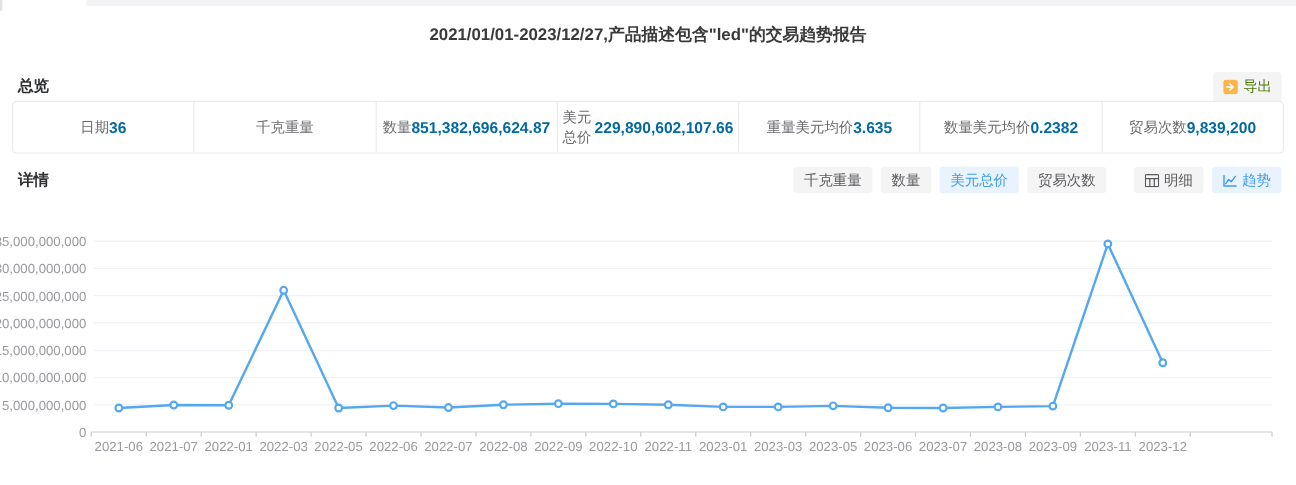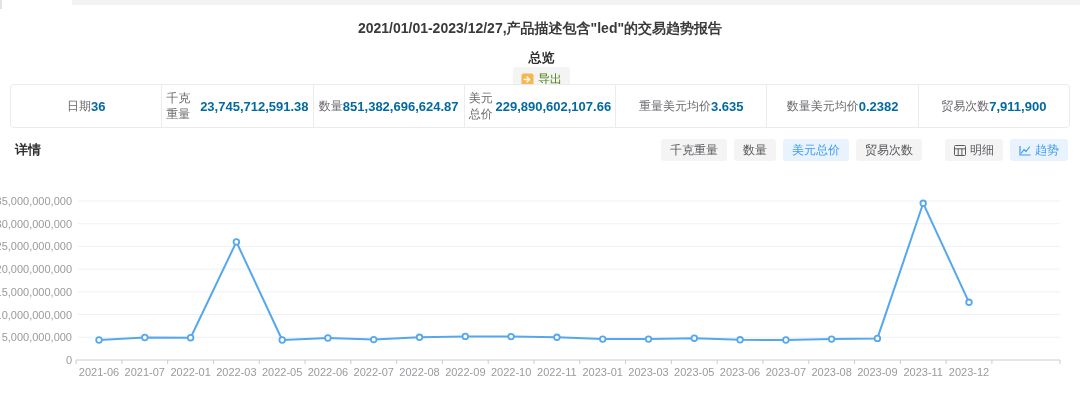--- a/index.html
+++ b/index.html
@@ -11,21 +11,21 @@
   }
   .top-strip{position:absolute;top:0;left:72px;width:1008px;height:5px;background:#f3f3f5;}
   .top-strip-left{position:absolute;top:0;left:0;width:2px;height:9px;background:#e3e3e6;}
 
   .page-title{
     position:absolute;top:20px;left:0;width:1080px;
     text-align:center;font-size:14px;font-weight:700;color:#3a3a3a;margin:0;
   }
 
   .section-row{position:absolute;left:15px;right:12px;display:flex;justify-content:space-between;align-items:center;}
-  #overview-row{top:49px;height:24px;flex-direction:column;}
+  #overview-row{top:60px;height:24px;}
   #details-row{top:138px;height:24px;}
   .section-title{font-size:13px;font-weight:700;color:#303133;}
 
   .export-btn{
     display:inline-flex;align-items:center;gap:4px;
     background:#f4f4f5;border:none;border-radius:3px;
     padding:4px 8px;font-size:12px;color:#4d7c0f;cursor:pointer;
     font-family:inherit;
   }
   .export-btn svg{display:block;}
@@ -79,41 +79,40 @@
   </button>
 </div>
 
 <div class="stats-card" id="stats-card">
     <div class="stat-col">
       <div class="stat-label">日期</div>
       <div class="stat-value">36</div>
     </div>
     <div class="stat-col">
       <div class="stat-label">千克重量</div>
-      <div class="stat-value">23,745,712,591.38</div>
     </div>
     <div class="stat-col">
       <div class="stat-label">数量</div>
       <div class="stat-value">851,382,696,624.87</div>
     </div>
     <div class="stat-col">
       <div class="stat-label">美元总价</div>
       <div class="stat-value">229,890,602,107.66</div>
     </div>
     <div class="stat-col">
       <div class="stat-label">重量美元均价</div>
       <div class="stat-value">3.635</div>
     </div>
     <div class="stat-col">
       <div class="stat-label">数量美元均价</div>
       <div class="stat-value">0.2382</div>
     </div>
     <div class="stat-col">
       <div class="stat-label">贸易次数</div>
-      <div class="stat-value">7,911,900</div>
+      <div class="stat-value">9,839,200</div>
     </div>
   </div>
 
 <div class="section-row" id="details-row">
   <span class="section-title">详情</span>
   <div class="toolbar" id="details-toolbar">
       <button class="tab-btn">
         <span>千克重量</span>
       </button>
       <button class="tab-btn">

